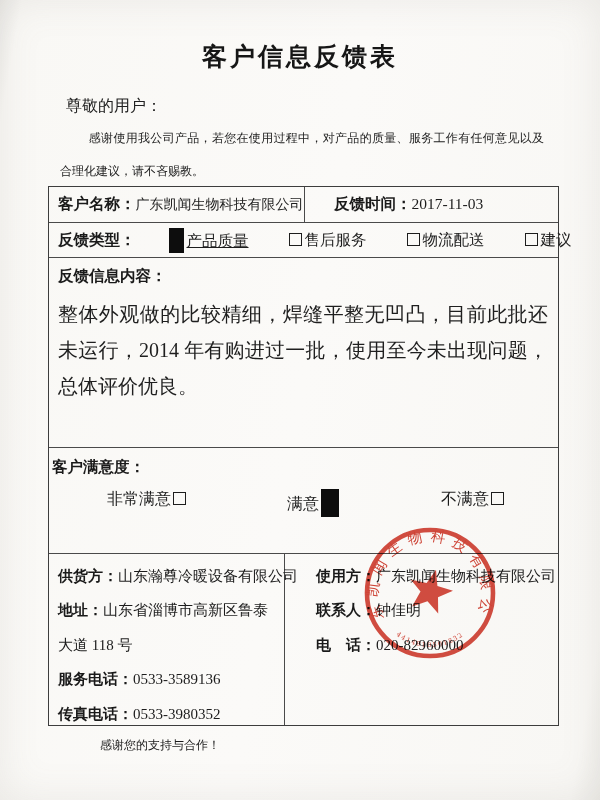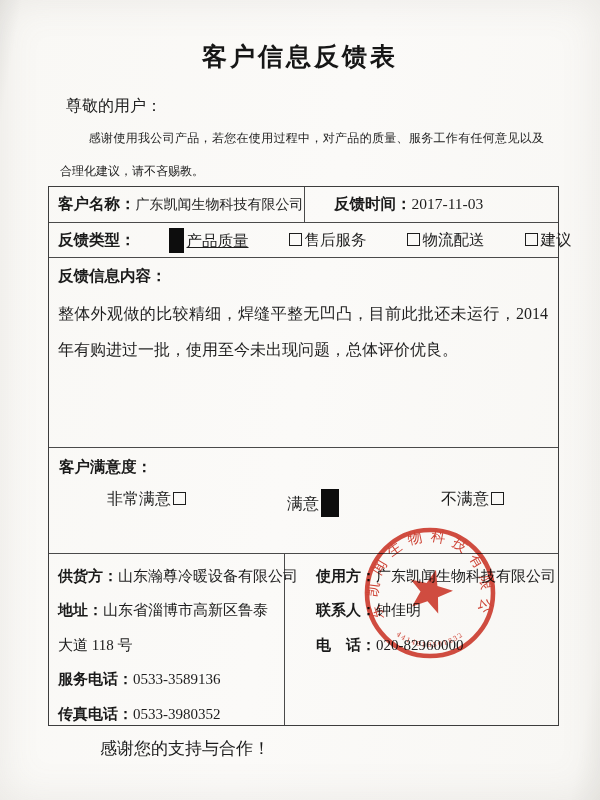--- a/index.html
+++ b/index.html
@@ -32,31 +32,31 @@
   .r1 { height:36px; display:flex; }
   .r1 .cell-l { width:256px; border-right:1.2px solid #4a4a4a; padding-left:9px; line-height:34px; white-space:nowrap; }
   .r1 .cell-r { flex:1; padding-left:9px; line-height:34px; }
   .lbl { font-weight:bold; color:#1a1a1a; }
   .val-sm { font-size:14px; }
   .r2 { height:35px; display:flex; align-items:center; padding-left:9px; white-space:nowrap; }
   .r2 .type-item { margin-left:20px; }
   .r2 .type-item.first { margin-left:13px;text-decoration:underline; }
   .r2 .type-item.tight { margin-left:11px; }
   .r3 { height:190px; padding:8px 10px 0 9px; }
-  .r3 .content { margin-top:9px; font-size:16px; line-height:36px; text-align:justify; color:#1f1f1f; }
+  .r3 .content { margin-top:9px; font-size:20px; line-height:36px; text-align:justify; color:#1f1f1f; }
   .r4 { height:106px; }
-  .r4 .sat-label { position:absolute; left:10px; top:9px; }
+  .r4 .sat-label { position:absolute; left:3px; top:9px; }
   .opt { position:absolute; top:41px; font-size:16px; white-space:nowrap; }
   .opt1 { left:58px; } .opt2 { left:238px;text-align:right; } .opt3 { left:392px; }
   .r5 { height:171px; display:flex; }
   .r5 .cell-l { width:236px; border-right:1.2px solid #4a4a4a; padding:5px 8px 0 9px; }
   .r5 .cell-r { flex:1; padding:5px 8px 0 11px; }
   .r5 .line { line-height:34.4px; font-size:15px; white-space:nowrap; }
   .r5 .wrapline { line-height:34.4px; font-size:15px; white-space:normal; }
-  .closing { position:absolute; left:100px; top:737px; font-size:17px; color:#1b1b1b; }
+  .closing { position:absolute; left:100px; top:737px; font-size:12px; color:#1b1b1b; }
   
   .cb { display:inline-block; width:13px; height:13px; border:1.8px solid #1d1d1d; vertical-align:-1px; background:transparent; }
   .cb.pre { margin-right:3px; }
   .cb.post { margin-left:2px; }
   .cb.checked { width:15px; height:25px; border:none; background:#0d0d0d; vertical-align:-7px; }
   .opt .cb.checked { width:18px; height:28px; vertical-align:-8px; }
   
   .stamp {
     position:absolute; left:354px; top:517px; width:152px; height:152px;
     mix-blend-mode:multiply; opacity:.92; pointer-events:none;

